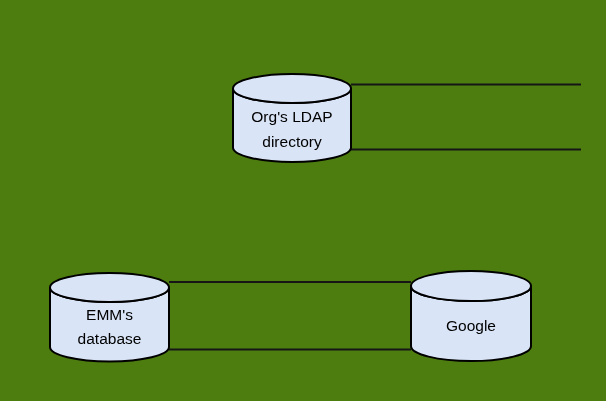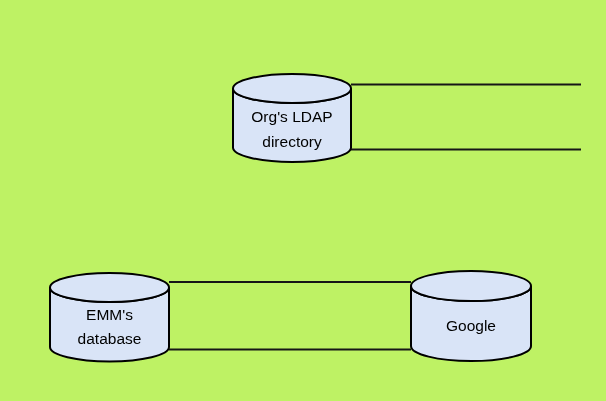--- a/index.html
+++ b/index.html
@@ -8,21 +8,21 @@
     background: #000000;
     width: 606px;
     height: 401px;
     overflow: hidden;
     font-family: "Liberation Sans", "DejaVu Sans", sans-serif;
   }
   .stage {
     position: relative;
     width: 606px;
     height: 401px;
-    background: #bef264;
+    background: #4d7c0f;
   }
   svg { display: block; }
   .cyl-body, .cyl-top {
     stroke: #000000;
     stroke-width: 2;
   }
   .edge {
     stroke-width: 2;
     fill: none;
   }

